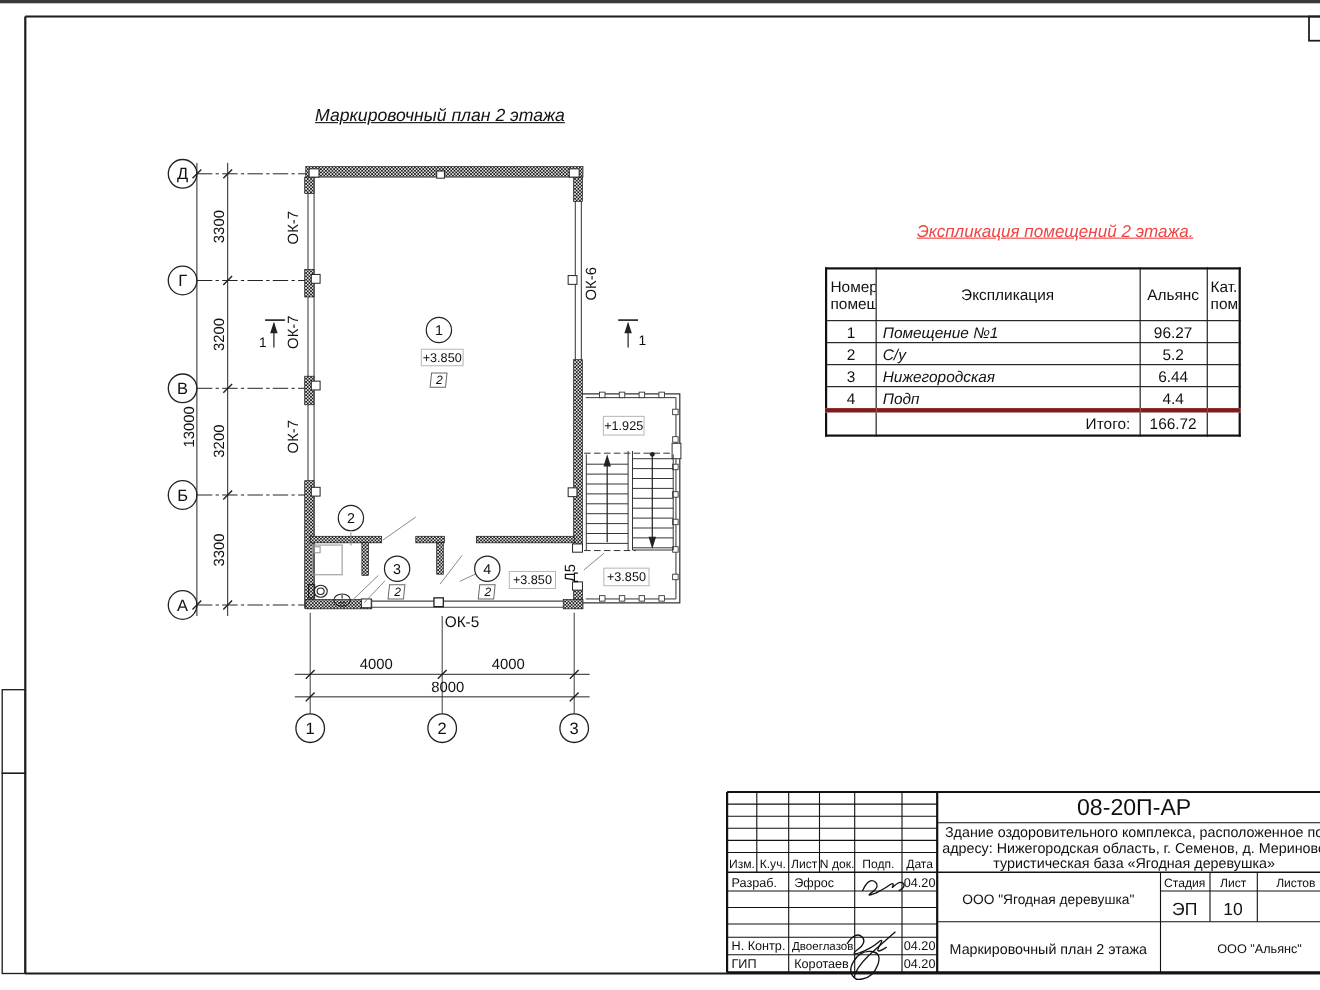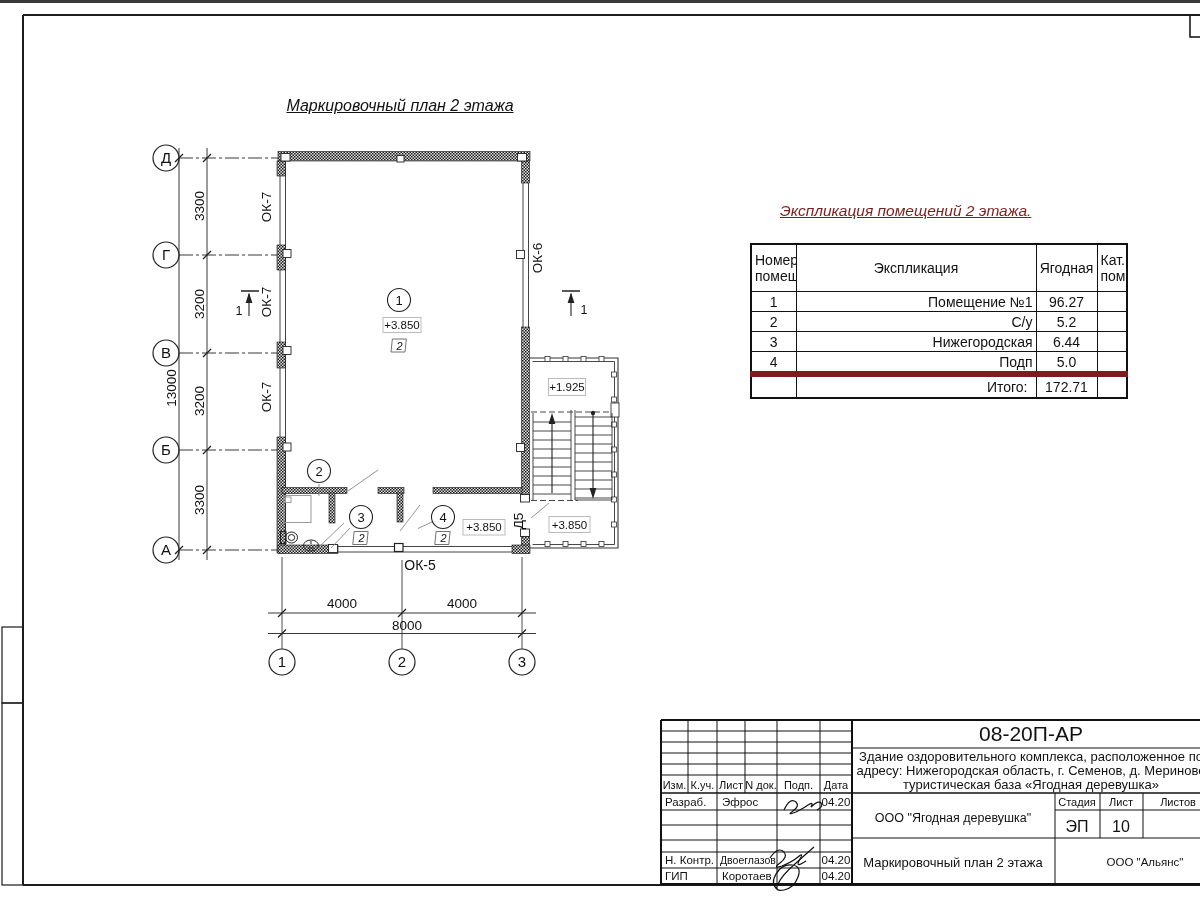--- a/index.html
+++ b/index.html
@@ -8,42 +8,42 @@
     background:#ffffff;
     font-family:"Liberation Sans",sans-serif;color:#111;
   }
   .abs{position:absolute;}
   .top-strip{left:0;top:0;width:1200px;height:3px;background:#3a3a3a;}
   .plan-title{
     left:240px;top:97px;width:320px;text-align:center;
     font-size:16px;font-style:italic;text-decoration:underline;color:#111;
   }
   .expl-title{
-    left:780px;top:202px;width:305px;text-align:left;
-    font-size:15.5px;font-style:italic;text-decoration:underline;color:#7f1d1d;
+    left:780px;top:202px;width:305px;text-align:right;
+    font-size:15.5px;font-style:italic;text-decoration:underline;color:#ef4444;
   }
   svg text{font-family:"Liberation Sans",sans-serif;fill:#111;}
   
   table.expl{
     position:absolute;left:750px;top:243px;width:378px;
     border-collapse:collapse;table-layout:fixed;
     font-size:14px;color:#111;
   }
   table.expl td,table.expl th{
     border:1px solid #111;padding:0 3px;overflow:hidden;white-space:nowrap;
     font-weight:normal;
   }
   table.expl{border:2px solid #111;}
   table.expl th{text-align:center;white-space:normal;line-height:1.15;}
   table.expl .hrow th{height:46px;}
   table.expl .drow td{height:19px;}
   table.expl .c{text-align:center;}
-  table.expl .l{text-align:right;padding-left:6px;}
+  table.expl .l{text-align:left;padding-left:6px;font-style:italic;}
   table.expl .r{text-align:right;padding-right:8px;}
-  table.expl .trow td{height:20px;border-top:6px solid #7f1d1d;}
+  table.expl .trow td{height:20px;border-top:4px solid #7f1d1d;}
 </style>
 </head>
 <body>
 
 <div class="abs top-strip"></div>
 
 <div class="abs plan-title">Маркировочный план 2 этажа</div>
 <div class="abs expl-title">Экспликация помещений 2 этажа.</div>
 
 <svg class="abs" style="left:0;top:0;" width="1200" height="900" viewBox="0 0 1200 900">
@@ -345,21 +345,21 @@
   <colgroup>
       <col style="width:45px">
       <col style="width:240px">
       <col style="width:61px">
       <col style="width:30px">
     </colgroup>
   <tbody>
       <tr class="hrow">
     <th>Номер помещ.</th>
     <th>Экспликация</th>
-    <th>Ягодная</th>
+    <th>Альянс</th>
     <th>Кат. пом.</th>
   </tr>
   <tr class="drow">
     <td class="c">1</td>
     <td class="l">Помещение №1</td>
     <td class="c">96.27</td>
     <td class="c"></td>
   </tr>
   <tr class="drow">
     <td class="c">2</td>
@@ -369,23 +369,23 @@
   </tr>
   <tr class="drow">
     <td class="c">3</td>
     <td class="l">Нижегородская</td>
     <td class="c">6.44</td>
     <td class="c"></td>
   </tr>
   <tr class="drow">
     <td class="c">4</td>
     <td class="l">Подп</td>
-    <td class="c">5.0</td>
+    <td class="c">4.4</td>
     <td class="c"></td>
   </tr>
   <tr class="trow">
     <td></td>
     <td class="r">Итого:</td>
-    <td class="c">172.71</td>
+    <td class="c">166.72</td>
     <td></td>
   </tr>
 </tbody>
   </table>
 
 </body></html>

